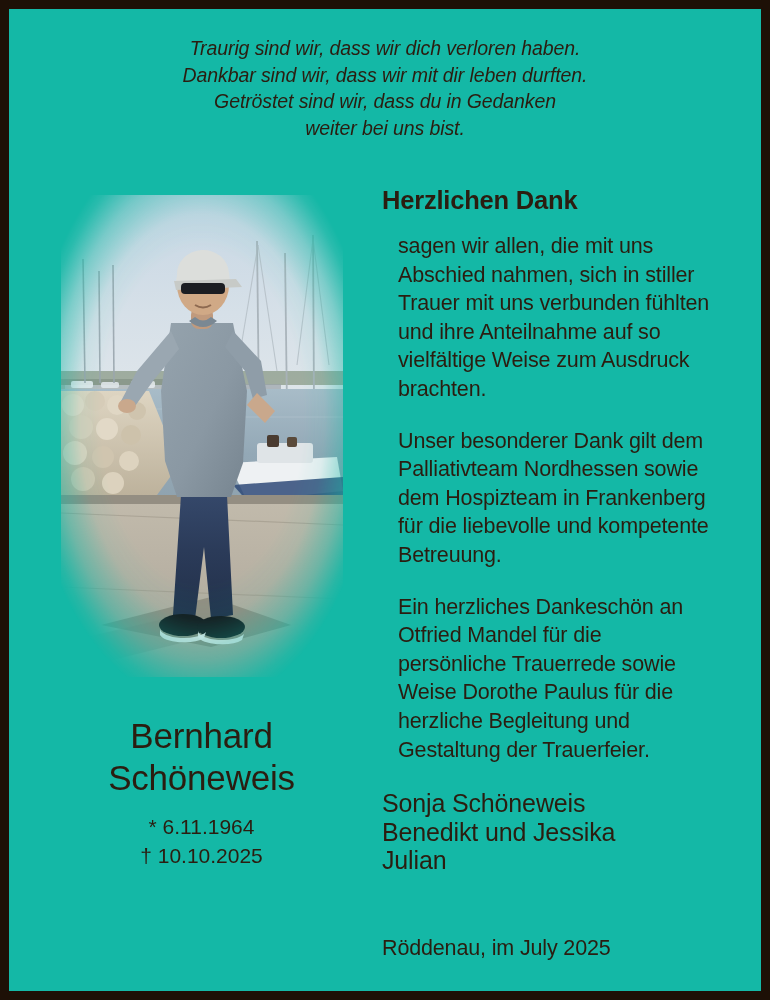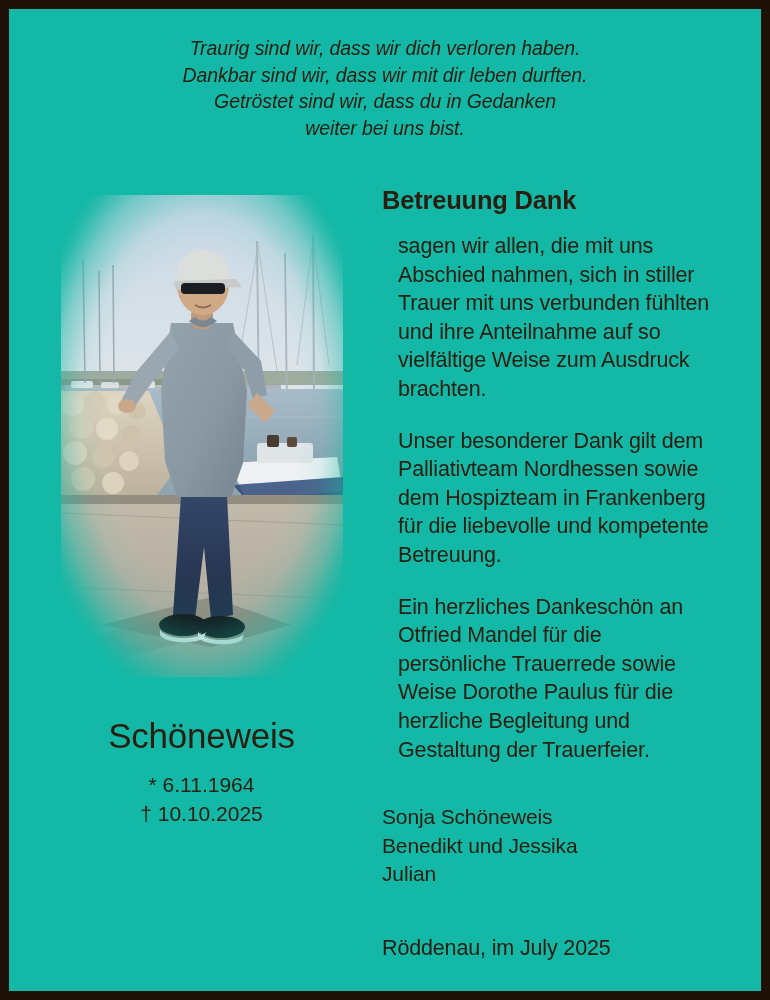--- a/index.html
+++ b/index.html
@@ -122,25 +122,24 @@
     margin: 0 0 23px 16px;
     letter-spacing: -0.15px;
   }
   .para:last-of-type { margin-bottom: 0; }
 
   .signers {
     position: absolute;
     left: 373px;
     top: 780px;
     width: 330px;
-    font-size: 21px;
+    font-size: 25px;
     line-height: 28.6px;
     color: #2b1d10;
     letter-spacing: -0.15px;
-    margin-top: 14px;
   }
   .place-date {
     position: absolute;
     left: 373px;
     top: 925px;
     width: 340px;
     font-size: 21.5px;
     line-height: 28px;
     color: #2b1d10;
     letter-spacing: -0.15px;
@@ -290,29 +289,30 @@
           <rect x="120" y="88" width="44" height="11" rx="4" fill="#1b1d22"></rect>
 
           <path d="M134,110 q8,5 16,0" stroke="#8d6950" stroke-width="2" fill="none"></path>
 
           <path d="M128,126 q14,12 28,0 l-6,-4 q-8,7 -16,0 Z" fill="#7a8893"></path>
         </svg>
       </div>
     </div>
 
     <div class="name-block">
+      <div class="name-line">Bernhard</div>
       <div class="name-line">Schöneweis</div>
       <div class="dates">
         <div>* 6.11.1964</div>
         <div>† 10.10.2025</div>
       </div>
     </div>
 
     <div class="col-right">
-      <div class="thanks-head">Betreuung Dank</div>
+      <div class="thanks-head">Herzlichen Dank</div>
       <p class="para">sagen wir allen, die mit uns Abschied nahmen, sich in stiller Trauer mit uns verbunden fühlten und ihre Anteilnahme auf so vielfältige Weise zum Ausdruck brachten.</p>
       <p class="para">Unser besonderer Dank gilt dem Palliativteam Nordhessen sowie dem Hospizteam in Frankenberg für die liebevolle und kompetente Betreuung.</p>
       <p class="para">Ein herzliches Dankeschön an Otfried Mandel für die persönliche Trauerrede sowie Weise Dorothe Paulus für die herzliche Begleitung und Gestaltung der Trauerfeier.</p>
     </div>
 
     <div class="signers">
       <div>Sonja Schöneweis</div>
       <div>Benedikt und Jessika</div>
       <div>Julian</div>
     </div>

